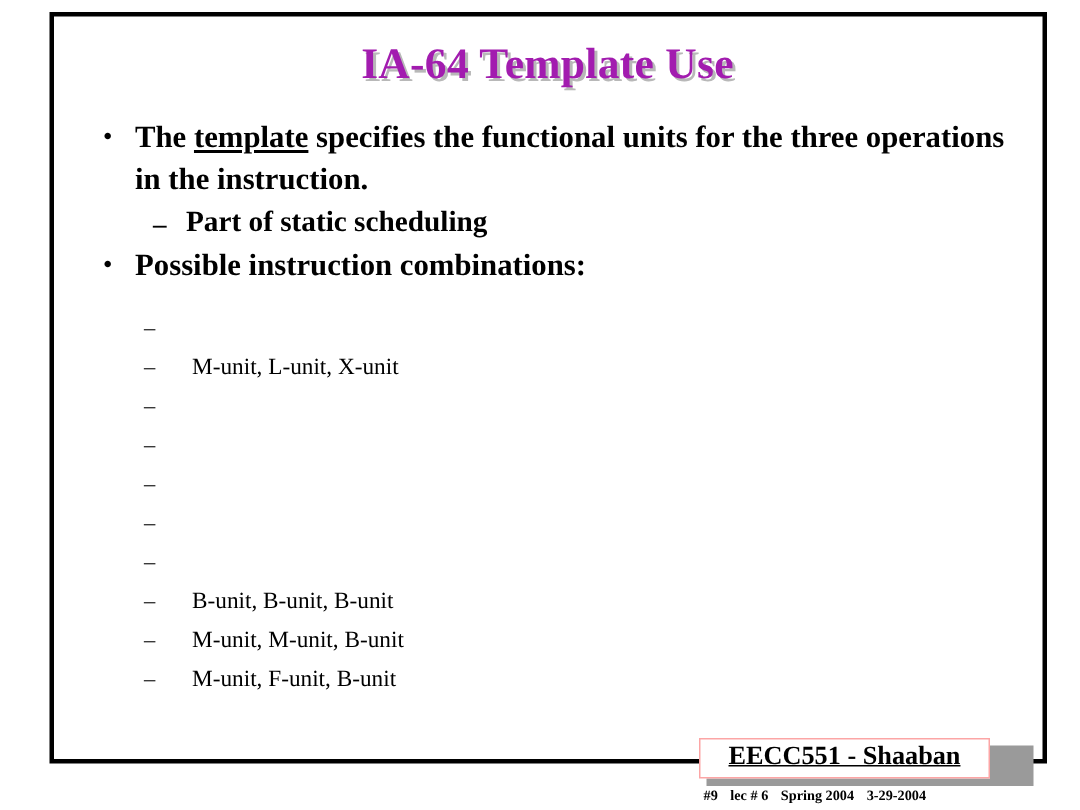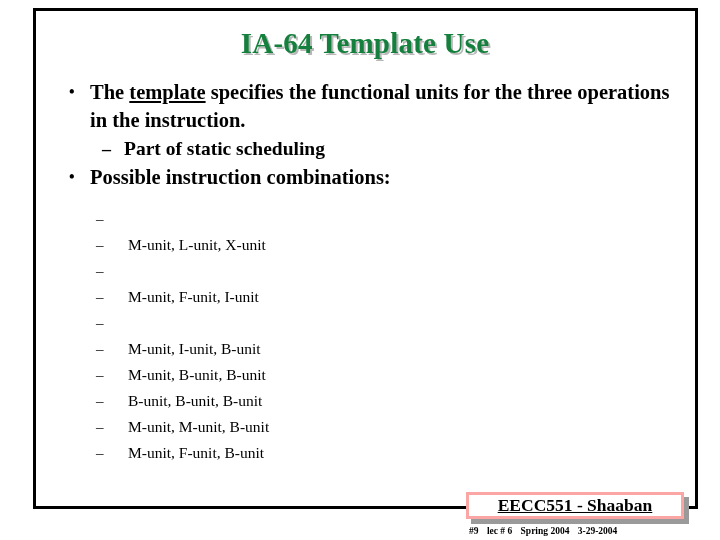--- a/index.html
+++ b/index.html
@@ -38,21 +38,21 @@
 
   
   #title {
     position: absolute;
     left: 40px;
     top: 27px;
     width: 650px;
     text-align: center;
     font-size: 29px;
     font-weight: bold;
-    color: #15803d;
+    color: #a21caf;
     letter-spacing: 0.2px;
     text-shadow: 2px 2px 0 #b8b8b8;
     white-space: nowrap;
   }
 
   
   #body {
     position: absolute;
     left: 48px;
     top: 78px;
@@ -130,24 +130,24 @@
     left: 5px;
     top: 5px;
     width: 218px;
     height: 27px;
     background: #9a9a9a;
   }
   #badge {
     position: absolute;
     left: 0;
     top: 0;
-    width: 218px;
+    width: 194px;
     height: 27px;
     box-sizing: border-box;
-    border: 3px solid #fca5a5;
+    border: 1px solid #fca5a5;
     background: #ffffff;
     text-align: center;
   }
   #badge-text {
     display: block;
     font-size: 17.5px;
     font-weight: bold;
     color: #000000;
     line-height: 21px;
     text-decoration: underline;
@@ -202,32 +202,29 @@
     </div>
     <div class="lvl3">
       <span class="dash">–</span>
       <span>M-unit, L-unit, X-unit</span>
     </div>
     <div class="lvl3">
       <span class="dash">–</span>
     </div>
     <div class="lvl3">
       <span class="dash">–</span>
-      <span>M-unit, F-unit, I-unit</span>
-    </div>
-    <div class="lvl3">
-      <span class="dash">–</span>
-    </div>
-    <div class="lvl3">
-      <span class="dash">–</span>
-      <span>M-unit, I-unit, B-unit</span>
-    </div>
-    <div class="lvl3">
-      <span class="dash">–</span>
-      <span>M-unit, B-unit, B-unit</span>
+    </div>
+    <div class="lvl3">
+      <span class="dash">–</span>
+    </div>
+    <div class="lvl3">
+      <span class="dash">–</span>
+    </div>
+    <div class="lvl3">
+      <span class="dash">–</span>
     </div>
     <div class="lvl3">
       <span class="dash">–</span>
       <span>B-unit, B-unit, B-unit</span>
     </div>
     <div class="lvl3">
       <span class="dash">–</span>
       <span>M-unit, M-unit, B-unit</span>
     </div>
     <div class="lvl3">

